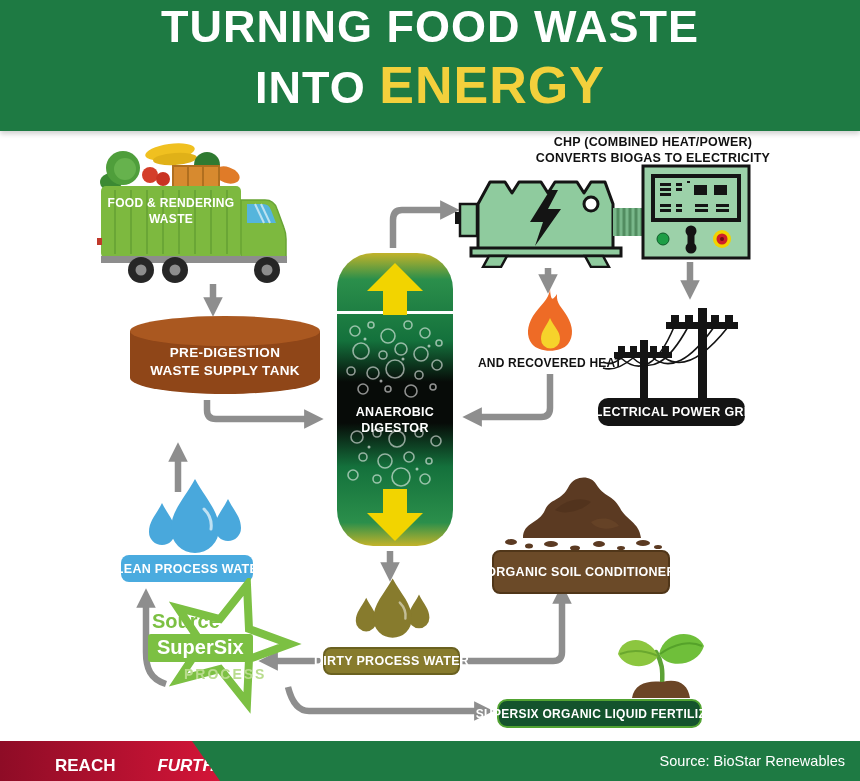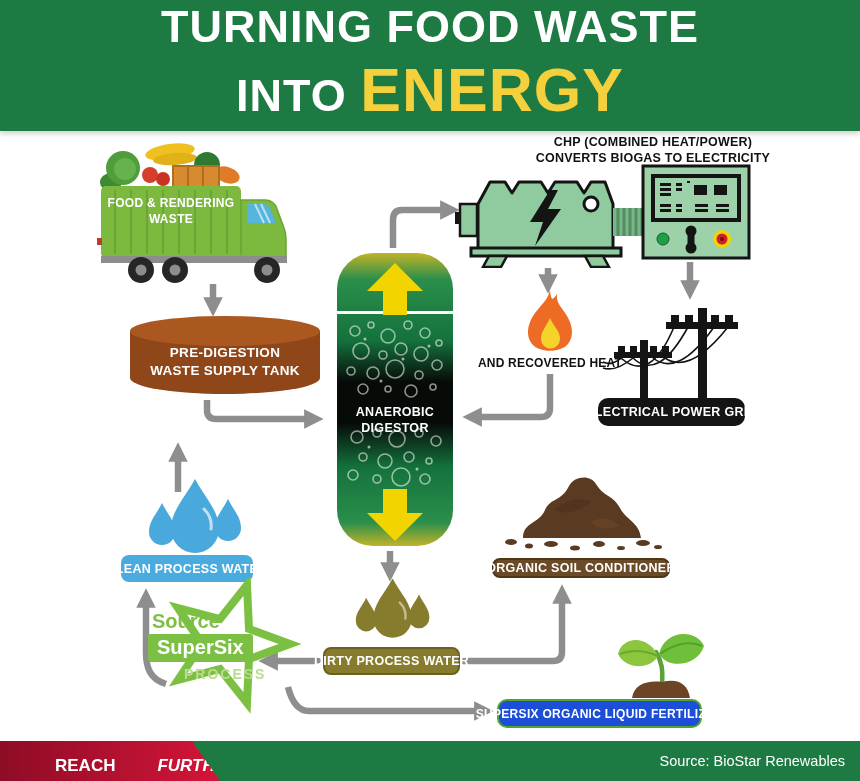--- a/index.html
+++ b/index.html
@@ -4,21 +4,21 @@
 <style>
   * { margin:0; padding:0; box-sizing:border-box; }
   body { font-family:"Liberation Sans", sans-serif; background:#e8e8e8; }
   .stage { position:relative; width:860px; height:781px; background:#ffffff; overflow:hidden; margin:0 auto; }
 
   
   .header { position:absolute; left:0; top:0; width:860px; height:131px; background:#1e7a43;
             box-shadow:0 3px 5px rgba(0,0,0,.18); text-align:center; color:#fff; z-index:3; }
   .header .l1 { display:block; margin-top:1px; font-size:45px; font-weight:700; letter-spacing:1px; }
   .header .l2 { display:block; margin-top:2px; font-size:45px; font-weight:700; letter-spacing:1px; }
-  .header .hl { font-size:61px; font-weight:800; color:#f3d03c; letter-spacing:1px; }
+  .header .hl { font-size:52px; font-weight:800; color:#f3d03c; letter-spacing:1px; }
 
   
   .node { position:absolute; z-index:2; }
   svg { display:block; }
   .pill { position:absolute; z-index:2; display:flex; align-items:center; justify-content:center;
           color:#fff; font-weight:700; font-size:12.5px; letter-spacing:.3px; text-align:center;
           border-radius:8px; white-space:nowrap; }
   .caption { position:absolute; z-index:2; color:#111; font-weight:700; text-align:center; }
 
   #connectors { position:absolute; left:0; top:0; z-index:1; pointer-events:none; }
@@ -300,21 +300,21 @@
           <ellipse cx="34" cy="76" rx="4" ry="2.5"></ellipse>
         <ellipse cx="56" cy="74" rx="7" ry="3"></ellipse>
           <ellipse cx="80" cy="78" rx="5" ry="2.5"></ellipse>
         <ellipse cx="104" cy="74" rx="6" ry="3"></ellipse>
           <ellipse cx="126" cy="78" rx="4" ry="2"></ellipse>
         <ellipse cx="148" cy="73" rx="7" ry="3"></ellipse>
           <ellipse cx="163" cy="77" rx="4" ry="2"></ellipse>
       </g>
     </svg>
   </div>
-  <div class="pill" style="left:492px; top:550px; width:178px; height:20px; background:#6b4a28; border:2px solid #503619;margin-top:8px;">ORGANIC SOIL CONDITIONER</div>
+  <div class="pill" style="left:492px; top:550px; width:178px; height:44px; background:#6b4a28; border:2px solid #503619;">ORGANIC SOIL CONDITIONER</div>
 
   <div class="node" style="left:138px; top:477px; width:115px; height:80px;">
     <svg width="115" height="80" viewBox="0 0 115 80">
       <path d="M24,26 C18,38 11,44 11,55 A13,13 0 0 0 37,55 C37,44 30,38 24,26 z" fill="#49a8dc"></path>
       <path d="M90,22 C84,34 77,40 77,51 A13,13 0 0 0 103,51 C103,40 96,34 90,22 z" fill="#49a8dc"></path>
       <path d="M57,2 C46,22 33,34 33,52 A24,24 0 0 0 81,52 C81,34 68,22 57,2 z" fill="#49a8dc"></path>
       <path d="M66,32 C72,38 74,45 73,52" stroke="#ffffff" stroke-width="3" fill="none" opacity=".65" stroke-linecap="round"></path>
     </svg>
   </div>
   <div class="pill" style="left:121px; top:555px; width:132px; height:27px; background:#4aabdf;">CLEAN PROCESS WATER</div>
@@ -341,20 +341,20 @@
   <div class="node" style="left:606px; top:626px; width:105px; height:75px;">
     <svg width="105" height="75" viewBox="0 0 105 75">
       <path d="M56,58 C57,44 56,36 50,26" stroke="#5da236" stroke-width="4.5" fill="none" stroke-linecap="round"></path>
       <path d="M52,30 C42,8 16,10 12,28 C20,44 44,44 52,30 z" fill="#8cc63f"></path>
       <path d="M52,30 C38,24 24,24 14,28" stroke="#6aa82e" stroke-width="2" fill="none"></path>
       <path d="M53,28 C58,4 90,2 98,20 C92,40 62,44 53,28 z" fill="#6fbf3a"></path>
       <path d="M54,28 C68,18 84,14 96,20" stroke="#55a22a" stroke-width="2" fill="none"></path>
       <path d="M26,72 C28,58 42,54 56,56 C72,52 82,58 84,72 z" fill="#6b4526"></path>
     </svg>
   </div>
-  <div class="pill" style="left:497px; top:699px; width:205px; height:29px; background:#1d4ed8; border:2px solid #51a332; border-radius:10px; font-size:12px;">SUPERSIX ORGANIC LIQUID FERTILIZER</div>
+  <div class="pill" style="left:497px; top:699px; width:205px; height:29px; background:#14532d; border:2px solid #51a332; border-radius:10px; font-size:12px;">SUPERSIX ORGANIC LIQUID FERTILIZER</div>
 
   <div class="footer">
     <div class="brand"><b>REACH</b><i>FURTHER</i><sup>®</sup></div>
     <div class="source">Source: BioStar Renewables</div>
   </div>
 
 </div>
 
 </body></html>

